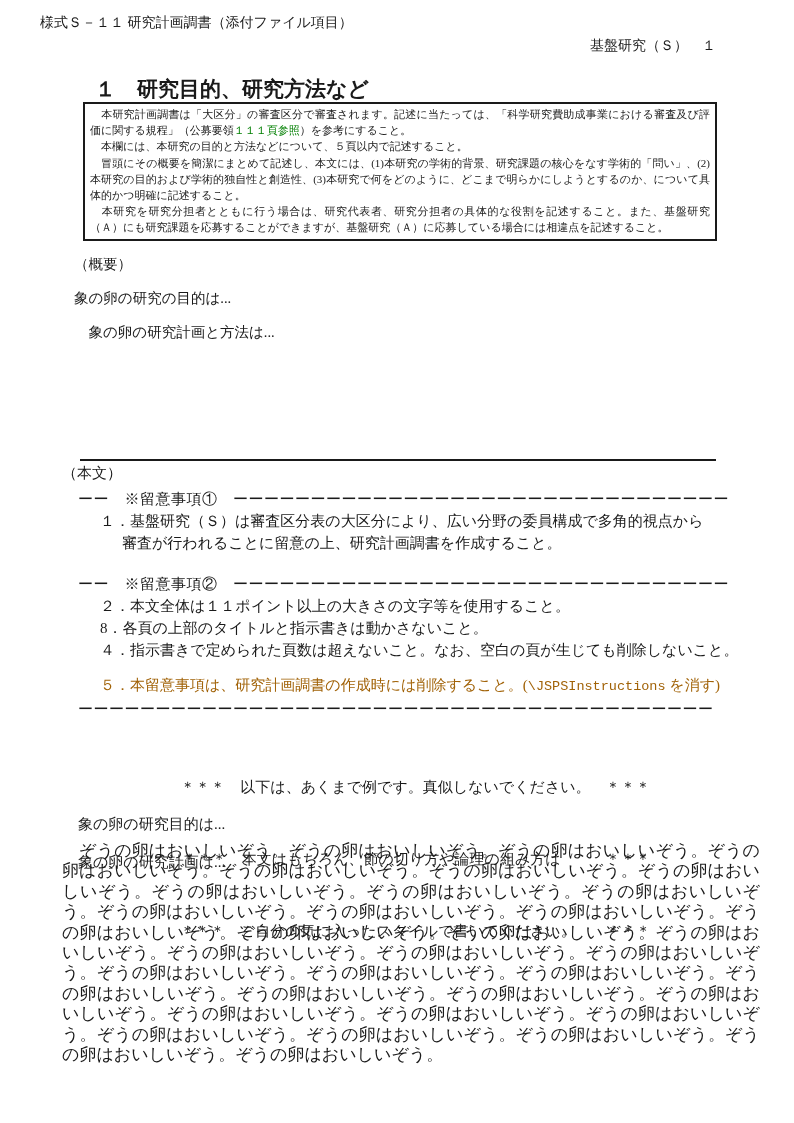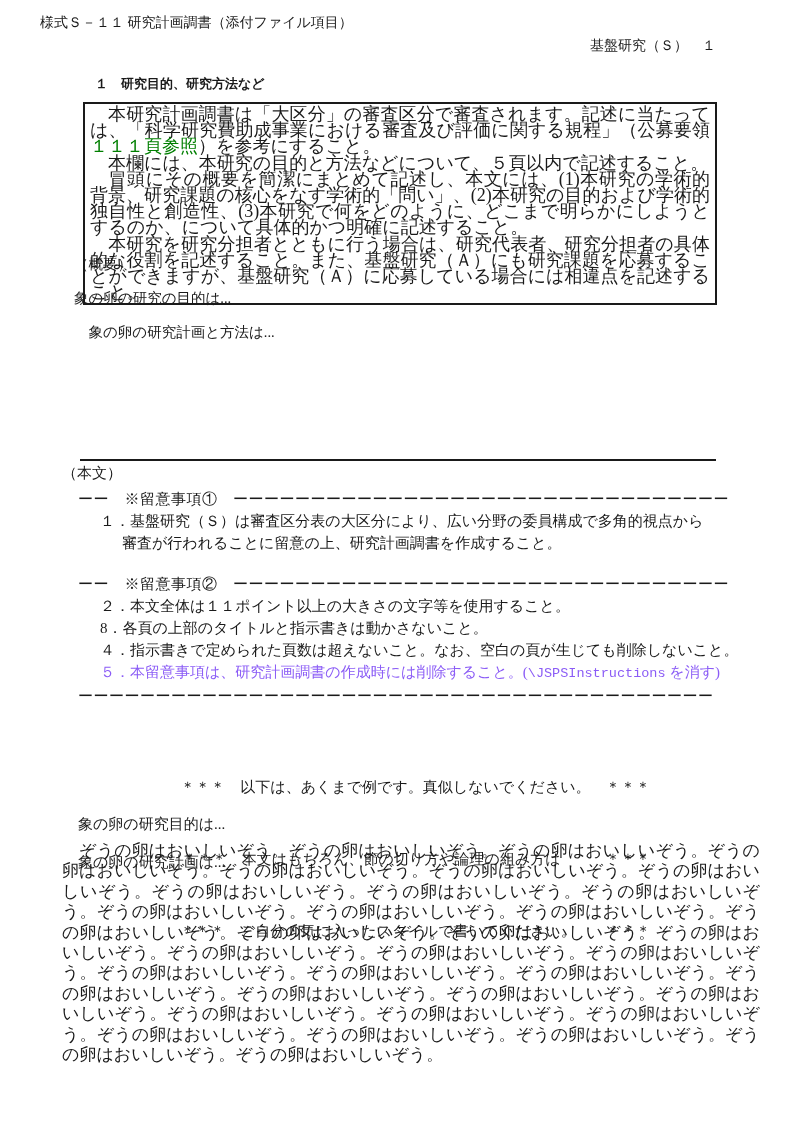--- a/index.html
+++ b/index.html
@@ -13,48 +13,48 @@
     overflow:hidden;
   }
   .abs { position:absolute; }
 
   .header-left  { left:40px; top:14px;  font-size:14px; }
   .header-right { right:78px; top:37px; font-size:14px; }
 
   .section-title {
     left:95px; top:75px;
     font-family:Liberation Sans, sans-serif;
-    font-weight:bold; font-size:13px;
+    font-weight:bold; font-size:21px;
   }
 
   .instruction-box {
     left:83px; top:102px; width:634px;
     box-sizing:border-box;
     border:2px solid #1a1a1a;
     padding:2px 5px 3px 5px;
-    font-size:18px; line-height:16.2px;
+    font-size:11px; line-height:16.2px;
     text-align:justify;
   }
   .instruction-box p { margin:0; }
   .link-green { color:#007f00; }
 
   .overview-block { left:62px; top:241px; font-size:14.5px; line-height:22px; }
   .overview-block p { margin:12px; }
 
   .rule { left:80px; top:459px; width:636px; height:2px; background:#1a1a1a; }
 
   .body-label { left:62px; top:464px; font-size:15px; }
 
   .notes { font-size:15px; line-height:22px; width:700px; }
   .notes-1 { left:78px; top:488px; }
   .notes-2 { left:78px; top:573px; }
   .notes .note-header { white-space:nowrap; letter-spacing:0.5px; }
   .notes .note-item { margin-left:22px; }
   .notes .note-item-cont { margin-left:44px; }
-  .note-red { color:#8b5cf6; }
+  .note-red { color:#a16207;margin-top:13px; }
   .mono { font-family:"Liberation Mono","DejaVu Sans Mono",monospace; font-size:13.5px; }
   .closing-dashes { letter-spacing:0.5px; white-space:nowrap; }
 
   .example-block {
     left:180px; top:727px;
     font-family:"Liberation Sans","DejaVu Sans",sans-serif;
     font-size:15px; line-height:24px;
     white-space:pre;
     text-align:right;
   }

